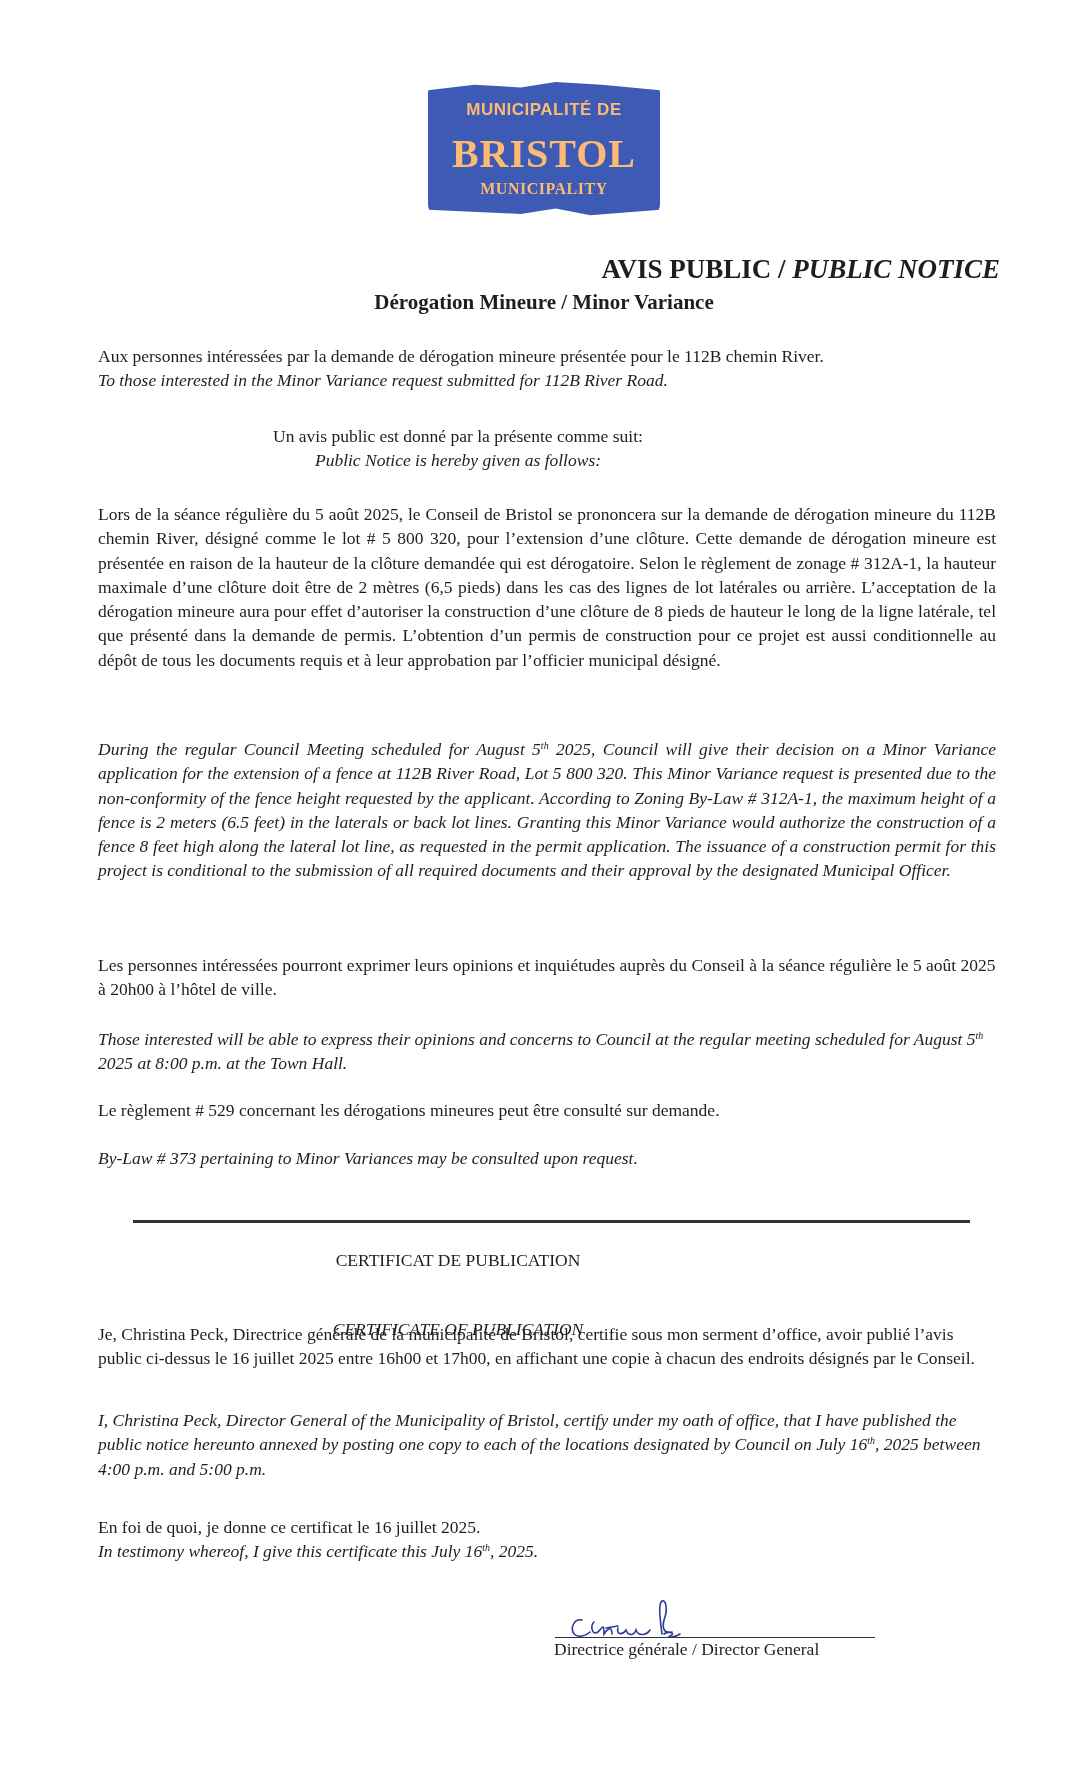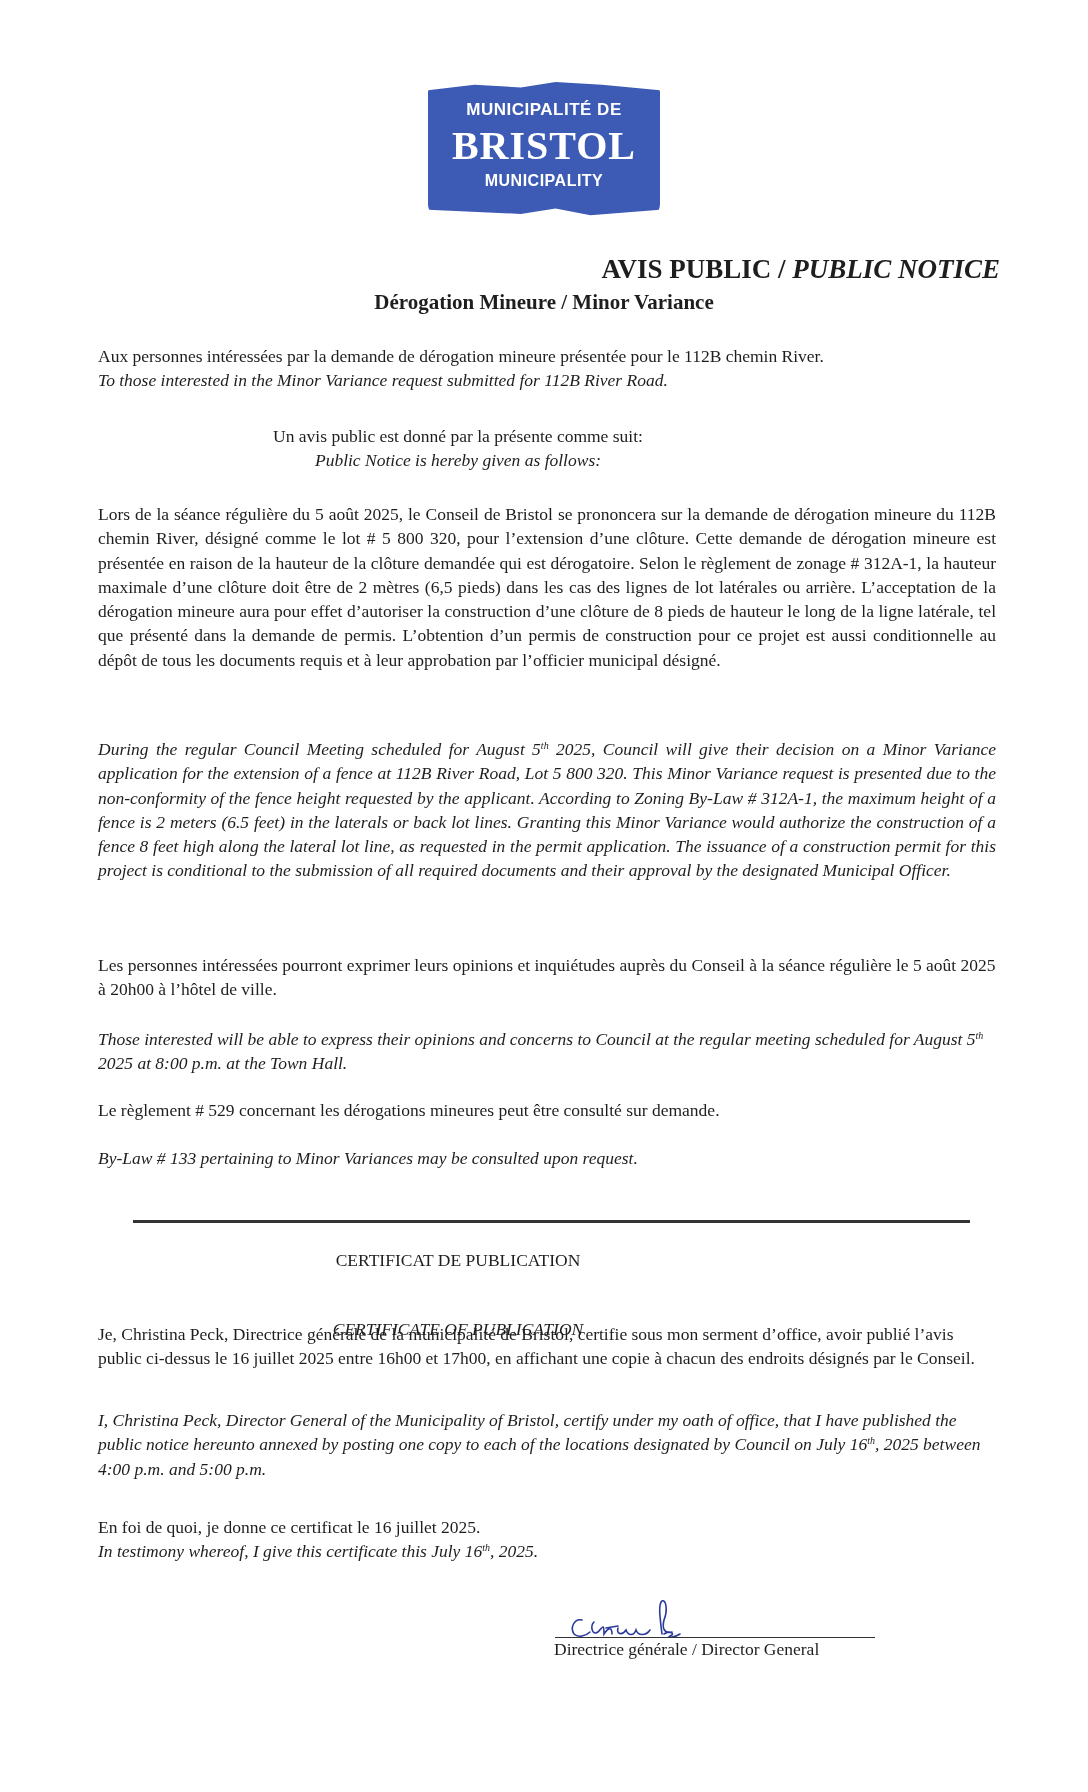--- a/index.html
+++ b/index.html
@@ -6,25 +6,25 @@
   body {
     width: 1088px; height: 1792px; position: relative; overflow: hidden;
     font-family: "Liberation Serif", "DejaVu Serif", serif;
     color: #1e1e1e;
   }
   .logo {
     position: absolute; left: 428px; top: 82px; width: 232px; height: 136px;
     background: #3d5bb4;
     border-radius: 10px 10px 14px 14px;
     clip-path: polygon(0% 6%, 20% 2%, 40% 4%, 55% 0%, 75% 2%, 100% 6%, 100% 94%, 70% 98%, 55% 93%, 40% 97%, 0% 94%);
-    text-align: center; color: #ffffff;
+    text-align: center; color: #fdba74;
   }
   .logo .l1 { font-family: "Liberation Sans", "DejaVu Sans", sans-serif; font-weight: bold; font-size: 17px; letter-spacing: 0.5px; margin-top: 18px; }
-  .logo .l2 { font-family: "Liberation Serif", "DejaVu Serif", serif; font-weight: bold; font-size: 40px; letter-spacing: 1px; line-height: 44px; margin-top: 4px; }
-  .logo .l3 { font-family: Liberation Sans, sans-serif; font-weight: bold; font-size: 16px; letter-spacing: 0.5px; margin-top: 4px; }
+  .logo .l2 { font-family: "Liberation Serif", "DejaVu Serif", serif; font-weight: bold; font-size: 40px; letter-spacing: 1px; line-height: 44px; margin-top: 12px; }
+  .logo .l3 { font-family: Liberation Serif, serif; font-weight: bold; font-size: 16px; letter-spacing: 0.5px; margin-top: 4px; }
 
   .title { position: absolute; left: 0; width: 1000px; top: 254px; text-align: right; font-size: 27px; font-weight: bold; }
   .subtitle { position: absolute; left: 0; width: 1088px; top: 290px; text-align: center; font-size: 21px; font-weight: bold; }
 
   .para { position: absolute; left: 98px; width: 898px; font-size: 17.5px; line-height: 24.3px; }
   .justify { text-align: justify; text-align-last: left; }
   .center { text-align: center; left: 0; width: 916px; }
   .it { font-style: italic; }
   sup { font-size: 10px; vertical-align: 6px; line-height: 0; }
 
@@ -59,21 +59,21 @@
 <div class="para justify it" style="top:737px;">
   <span>During the regular Council Meeting scheduled for August 5</span><sup>th</sup><span> 2025, Council will give their decision on a Minor Variance application for the extension of a fence at 112B River Road, Lot 5 800 320. This Minor Variance request is presented due to the non-conformity of the fence height requested by the applicant. According to Zoning By-Law # 312A-1, the maximum height of a fence is 2 meters (6.5 feet) in the laterals or back lot lines. Granting this Minor Variance would authorize the construction of a fence 8 feet high along the lateral lot line, as requested in the permit application. The issuance of a construction permit for this project is conditional to the submission of all required documents and their approval by the designated Municipal Officer.</span>
 </div>
 
 <div class="para" style="top:953px;">Les personnes intéressées pourront exprimer leurs opinions et inquiétudes auprès du Conseil à la séance régulière le 5 août 2025 à 20h00 à l’hôtel de ville.</div>
 <div class="para it" style="top:1027px;font-family:Liberation Serif, serif;">
   <span>Those interested will be able to express their opinions and concerns to Council at the regular meeting scheduled for August 5</span><sup>th</sup><span> 2025 at 8:00 p.m. at the Town Hall.</span>
 </div>
 
 <div class="para" style="top:1098px;">Le règlement # 529 concernant les dérogations mineures peut être consulté sur demande.</div>
-<div class="para it" style="top:1146px;">By-Law # 133 pertaining to Minor Variances may be consulted upon request.</div>
+<div class="para it" style="top:1146px;">By-Law # 373 pertaining to Minor Variances may be consulted upon request.</div>
 
 <div class="rule"></div>
 
 <div class="para center" style="top:1248px;">CERTIFICAT DE PUBLICATION</div>
 <div class="para center it" style="top:1272px;margin-top:45px;">CERTIFICATE OF PUBLICATION</div>
 
 <div class="para" style="top:1322px;">Je, Christina Peck, Directrice générale de la municipalité de Bristol, certifie sous mon serment d’office, avoir publié l’avis public ci-dessus le 16 juillet 2025 entre 16h00 et 17h00, en affichant une copie à chacun des endroits désignés par le Conseil.</div>
 <div class="para it" style="top:1408px;">
   <span>I, Christina Peck, Director General of the Municipality of Bristol, certify under my oath of office, that I have published the public notice hereunto annexed by posting one copy to each of the locations designated by Council on July 16</span><sup>th</sup><span>, 2025 between 4:00 p.m. and 5:00 p.m.</span>
 </div>

